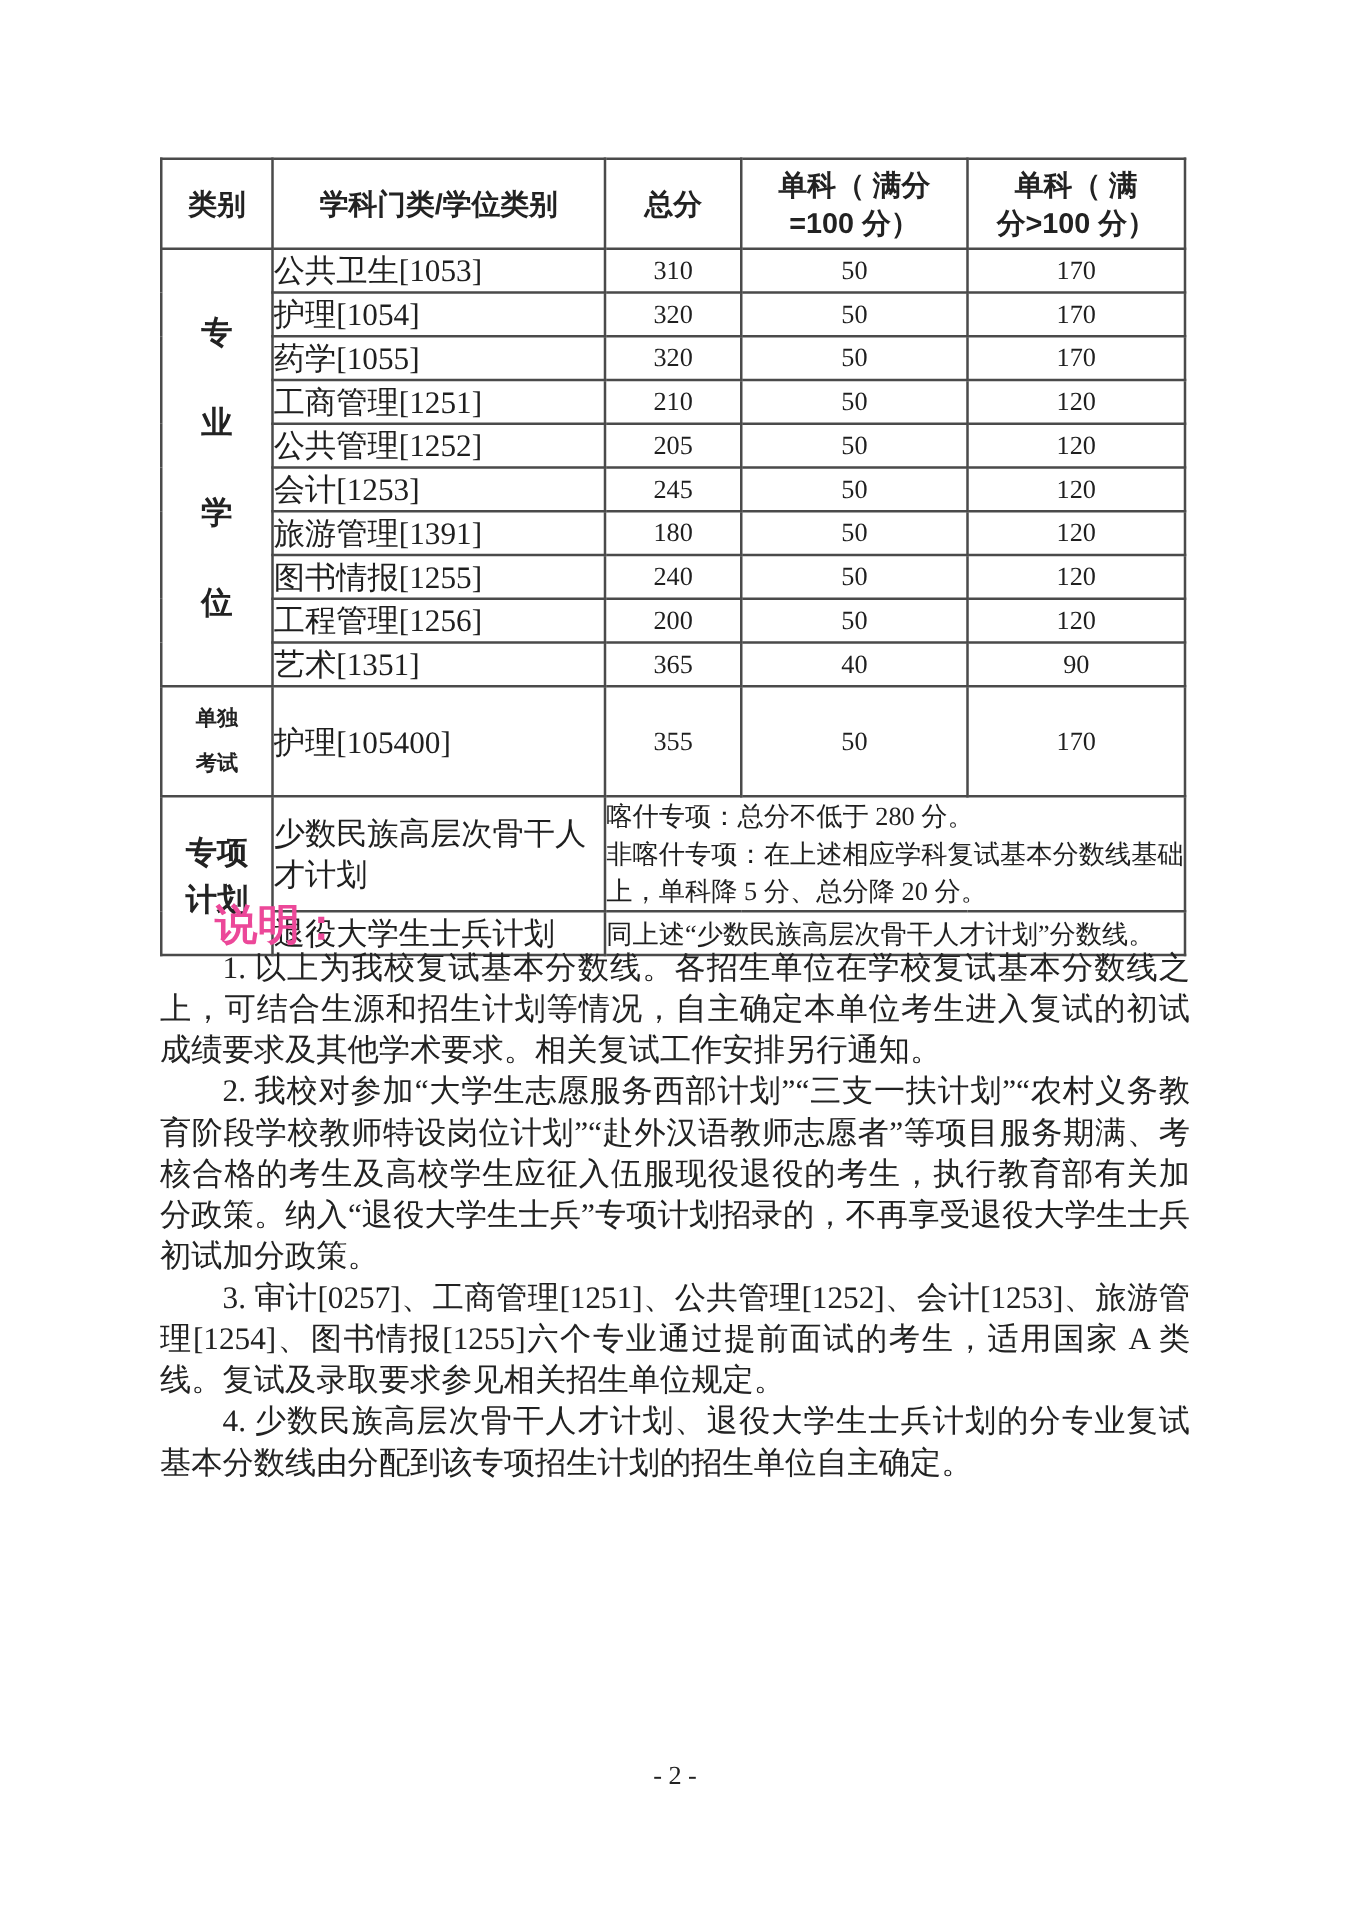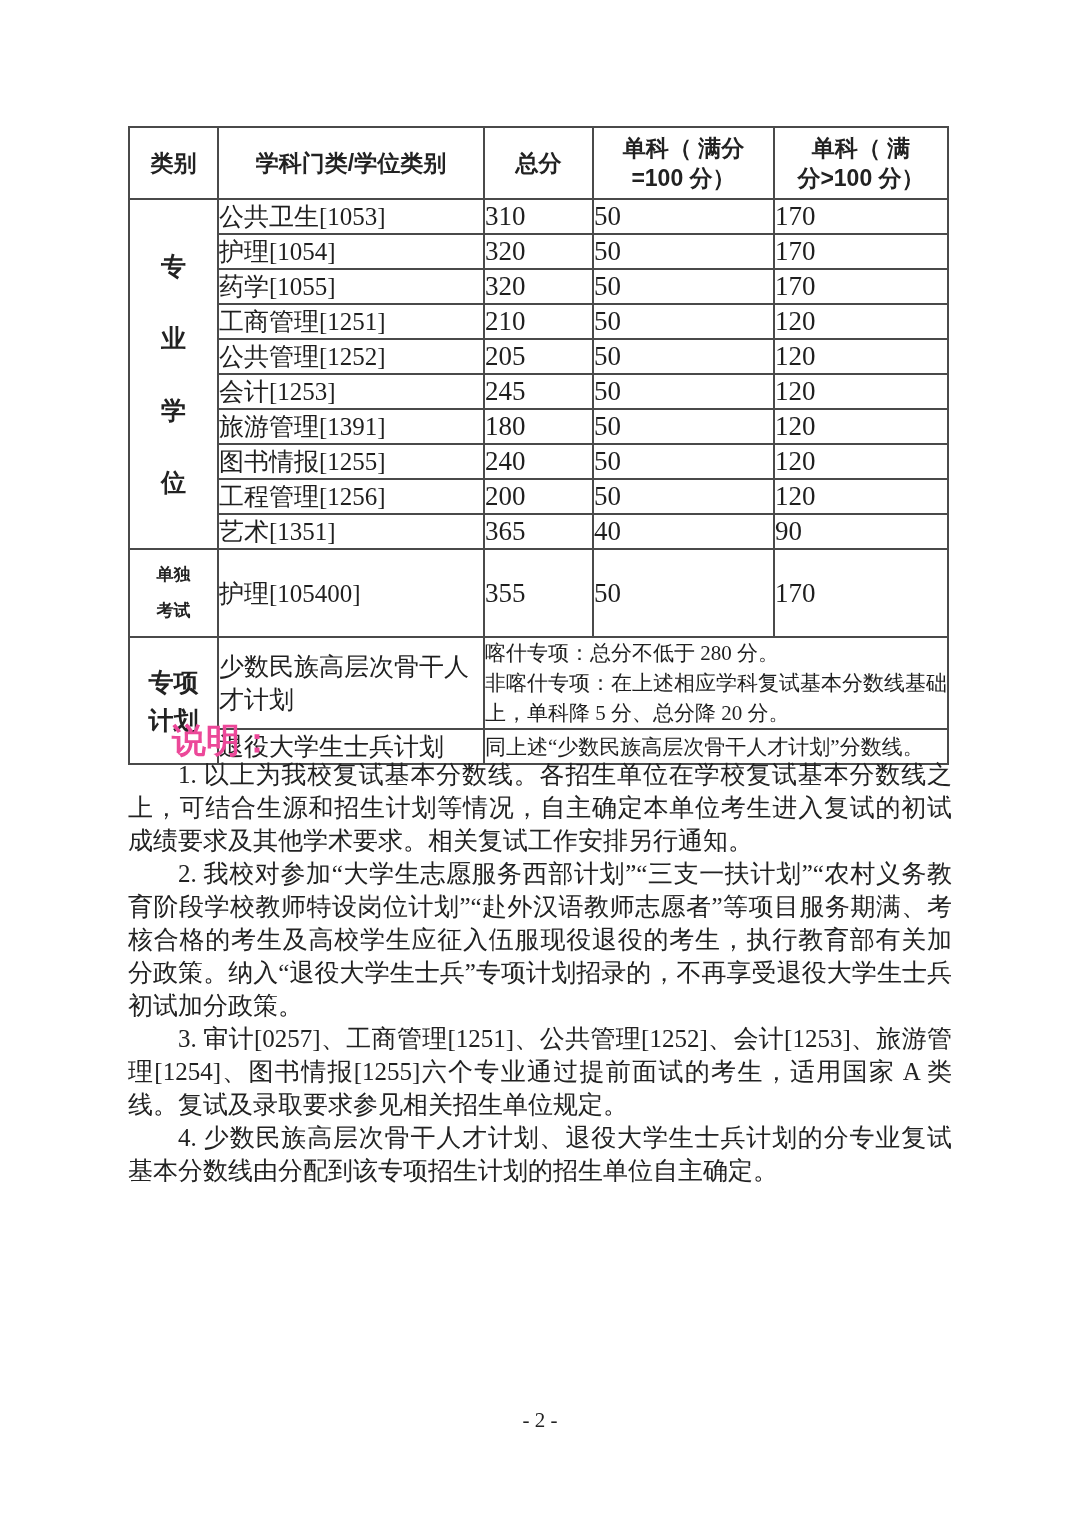--- a/index.html
+++ b/index.html
@@ -43,22 +43,22 @@
   }
   .lbl-pro  { font-size: 25px; line-height: 72px; }
   .lbl-sep  { font-size: 17px; line-height: 36px; }
   .lbl-spec { font-size: 25px; line-height: 38px; border-radius: 32px; }
   .subj {
     font-size: 25px;
     text-align: left;
     padding-left: 10px;
   }
   .num {
-    font-size: 27px;
-    text-align: left;
+    font-size: 21px;
+    text-align: center;
   }
   .note {
     font-size: 21px; line-height: 30px;
     text-align: left;
     padding: 2px 10px;
     white-space: pre-line;
   }
   tr.r-pro  { height: 33px; }
   tr.r-sep  { height: 88px; }
   tr.r-spec1 { height: 91px; }

